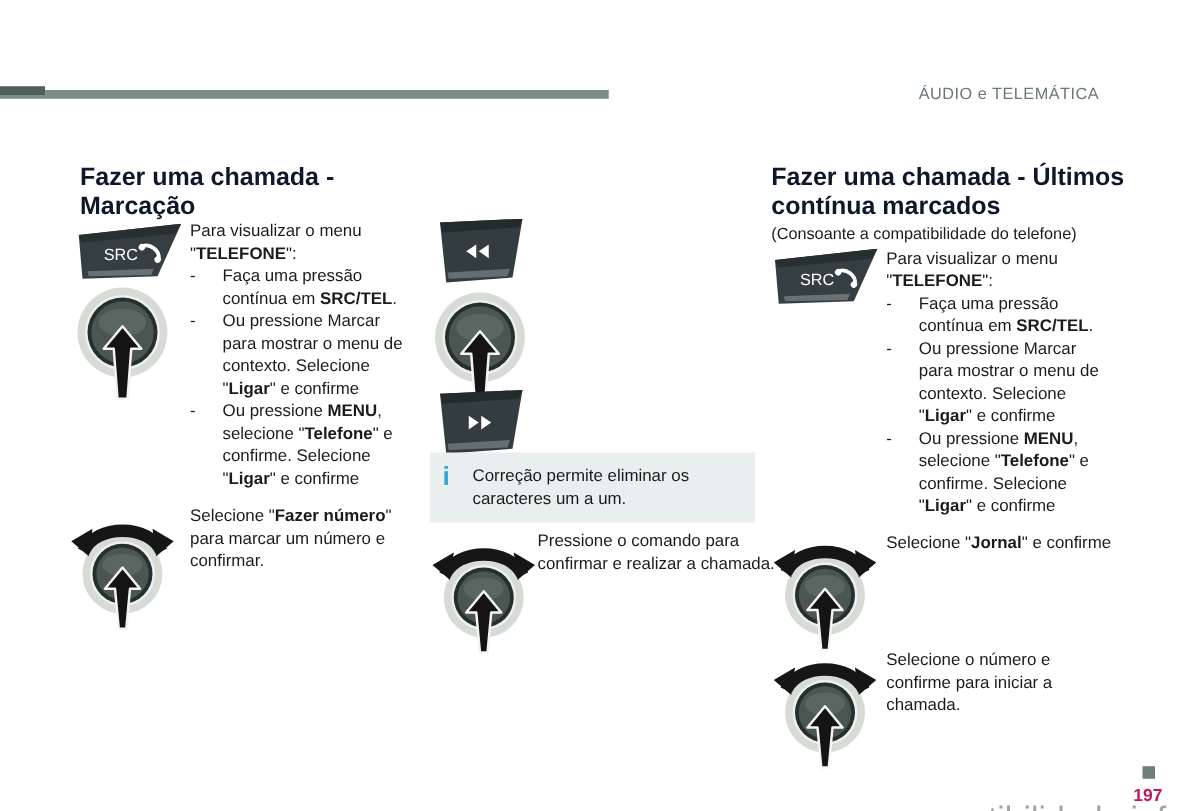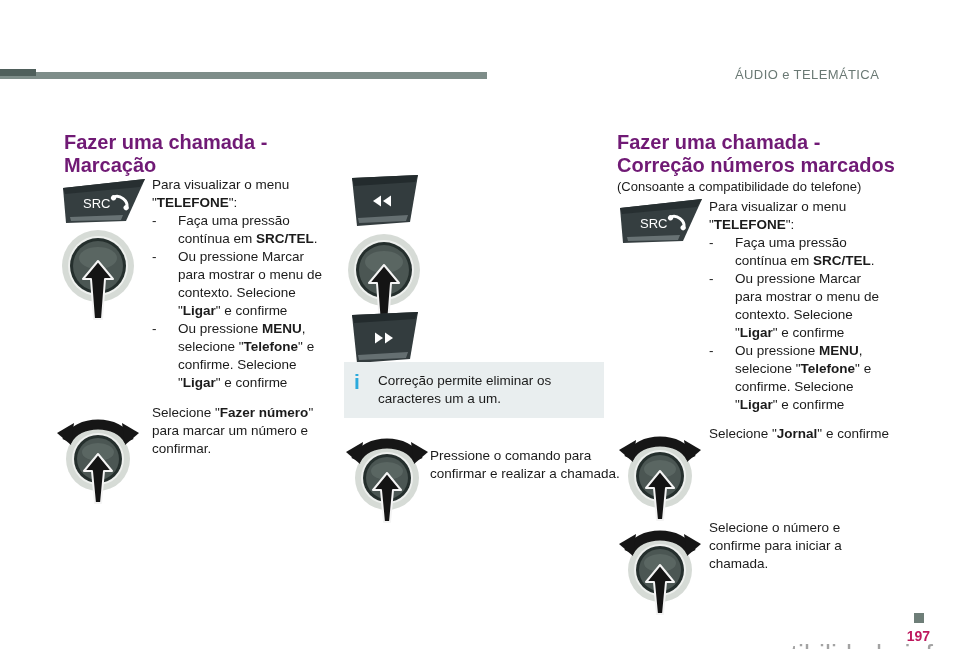--- a/index.html
+++ b/index.html
@@ -2,21 +2,21 @@
 <html><head>
 <meta charset="utf-8">
 <style>
   html,body{margin:0;padding:0;background:#fff;}
   .page{position:relative;width:960px;height:649px;background:#ffffff;overflow:hidden;
         font-family:"Liberation Sans",sans-serif;color:#1b1b1b;margin-top:28px;}
   .abs{position:absolute;}
   .bar-main{background:#7e8d89;}
   .bar-dark{background:#4f5f5b;}
   .section-label{font-size:13px;color:#6a7974;letter-spacing:0.4px;}
-  .title{font-size:20px;font-weight:bold;line-height:23px;color:#701a75;}
+  .title{font-size:20px;font-weight:bold;line-height:23px;color:#0f172a;}
   .subtitle{font-size:13px;color:#1b1b1b;}
   .body{font-size:13.5px;line-height:18px;}
   .b{font-weight:bold;}
   .arr{font-size:9px;letter-spacing:-1px;}
   .li{display:flex;}
   .dash{flex:0 0 26px;}
   .li-text{flex:1;}
   .infobox{background:#e9eeef;display:flex;align-items:flex-start;padding:10px 8px 10px 10px;box-sizing:border-box;}
   .info-i{color:#2aa9dc;font-weight:bold;font-size:21px;line-height:20px;width:24px;flex:0 0 24px;}
   .page-num{font-size:14px;font-weight:bold;color:#be185d;text-align:right;}
@@ -133,23 +133,23 @@
       <circle cx="43" cy="54" r="26" fill="#eef0ee"></circle>
       <circle cx="43" cy="54" r="24" fill="#252f2d"></circle>
       <circle cx="43" cy="54" r="21" fill="#4b5653"></circle>
       <ellipse cx="43" cy="47" rx="16" ry="9" fill="#5d6965" opacity="0.85"></ellipse>
       <path d="M12,36 C22,14 64,14 74,36" fill="none" stroke="#161616" stroke-width="10"></path>
       <path d="M2,28 L19,18 L16,40 Z" fill="#161616"></path>
       <path d="M84,28 L67,18 L70,40 Z" fill="#161616"></path>
       <path d="M43,49 L57,66 L49,66 L46,98 L40,98 L37,66 L29,66 Z" fill="#141414" stroke="#f4f4f4" stroke-width="2" stroke-linejoin="round"></path>
     </svg>
   </div>
-  <div class="abs body" style="left:430px;top:419px;width:202px;">Pressione o comando para confirmar e realizar a chamada.</div>
-
-  <div class="abs title" style="left:617px;top:103px;width:290px;">Fazer uma chamada - Correção números marcados</div>
+  <div class="abs body" style="left:430px;top:396px;width:202px;">Pressione o comando para confirmar e realizar a chamada.</div>
+
+  <div class="abs title" style="left:617px;top:103px;width:290px;">Fazer uma chamada - Últimos contínua marcados</div>
   <div class="abs subtitle" style="left:617px;top:151px;width:290px;">(Consoante a compatibilidade do telefone)</div>
 
   <div class="abs" style="left:619px;top:171px;">
     <svg width="84" height="48" viewBox="0 0 84 48">
       <polygon points="1,9 83,0 64,42 4,44" fill="#353e40"></polygon>
       <polygon points="1,9 83,0 78,8 3,15" fill="#272f31"></polygon>
       <polygon points="8,38 61,36 59,41 9,42" fill="#7a8486" opacity="0.75"></polygon>
       <text x="21" y="29" font-size="13" fill="#ffffff" font-family="Liberation Sans, sans-serif">SRC</text>
       <g transform="translate(60,21) rotate(38)">
         <path d="M-8,2 A 9 7 0 0 1 8,2" stroke="#ffffff" stroke-width="3" fill="none"></path>

